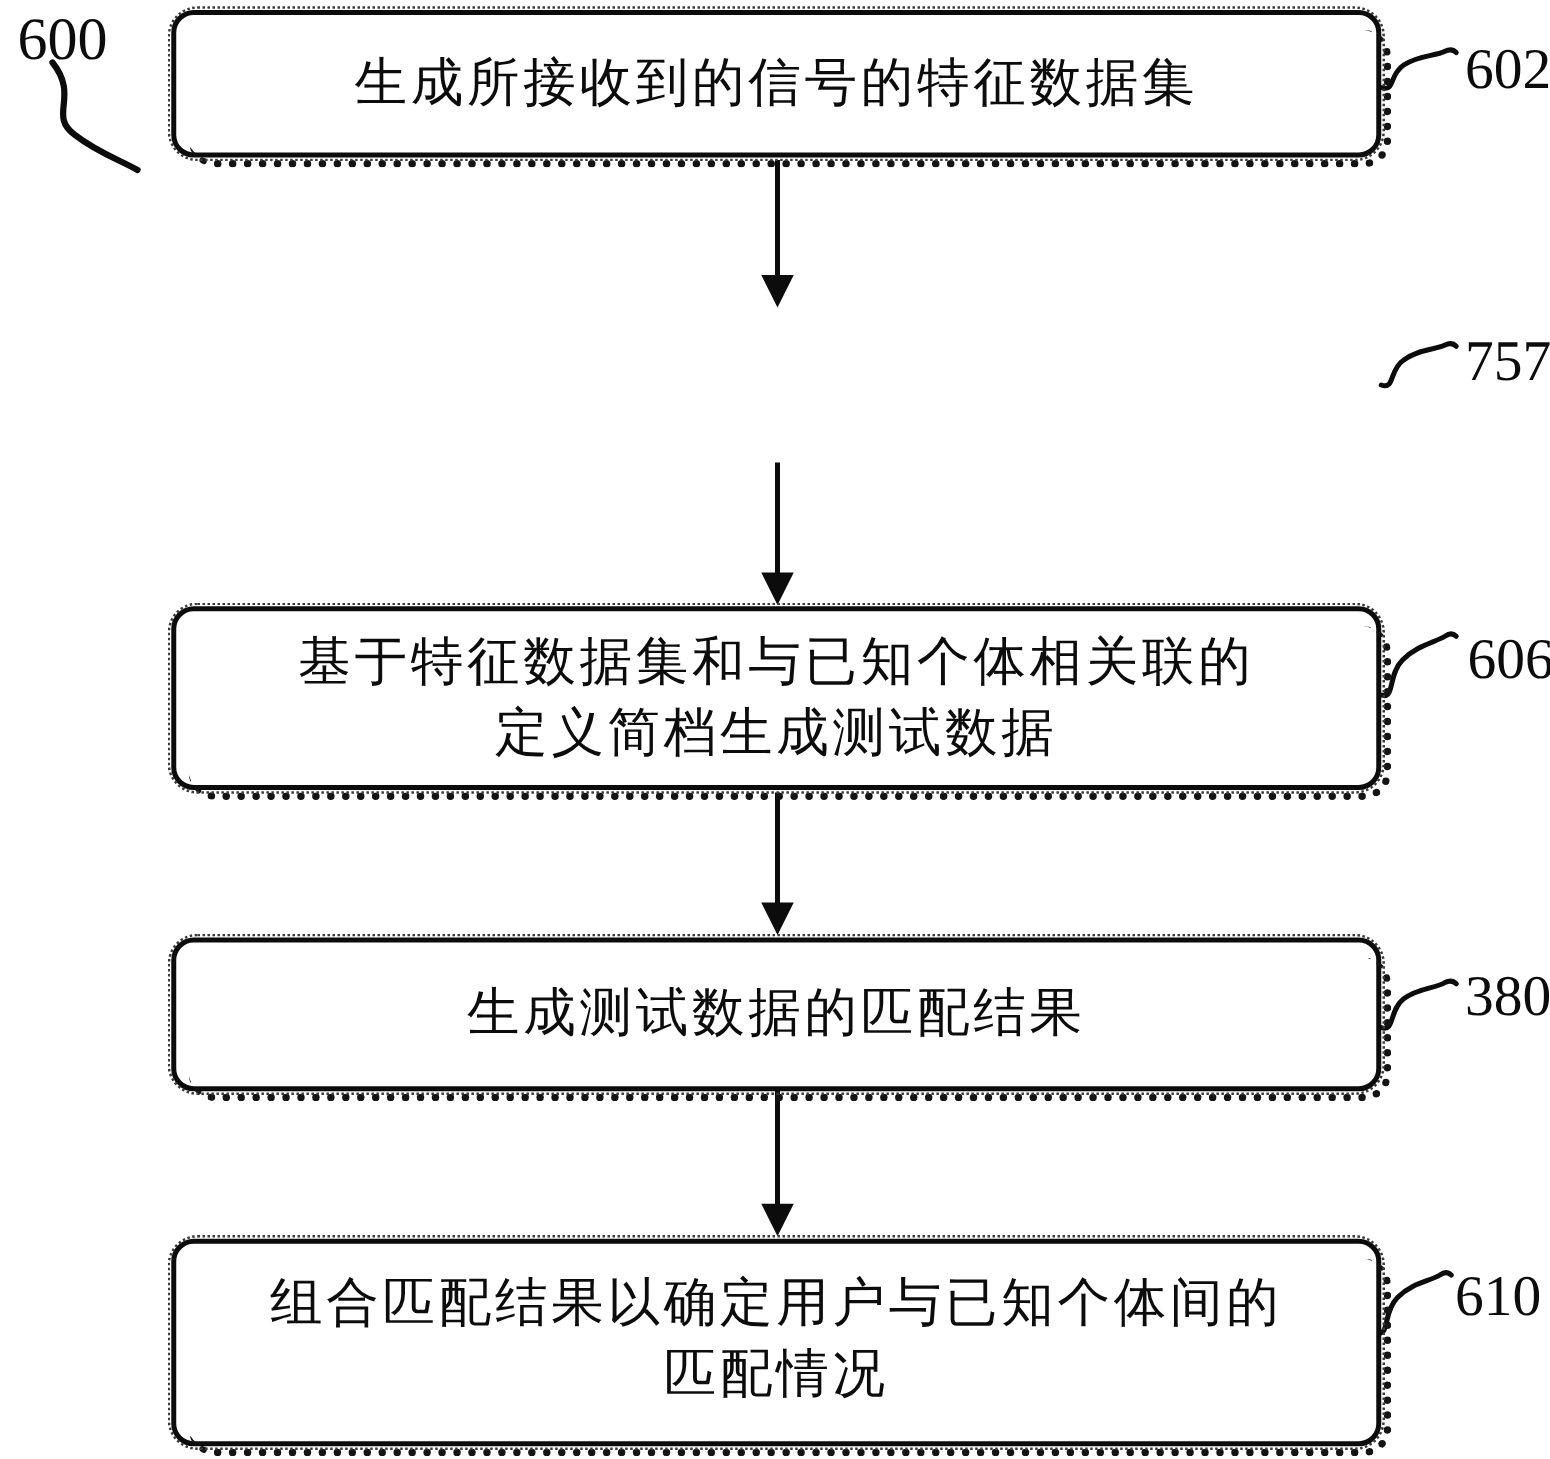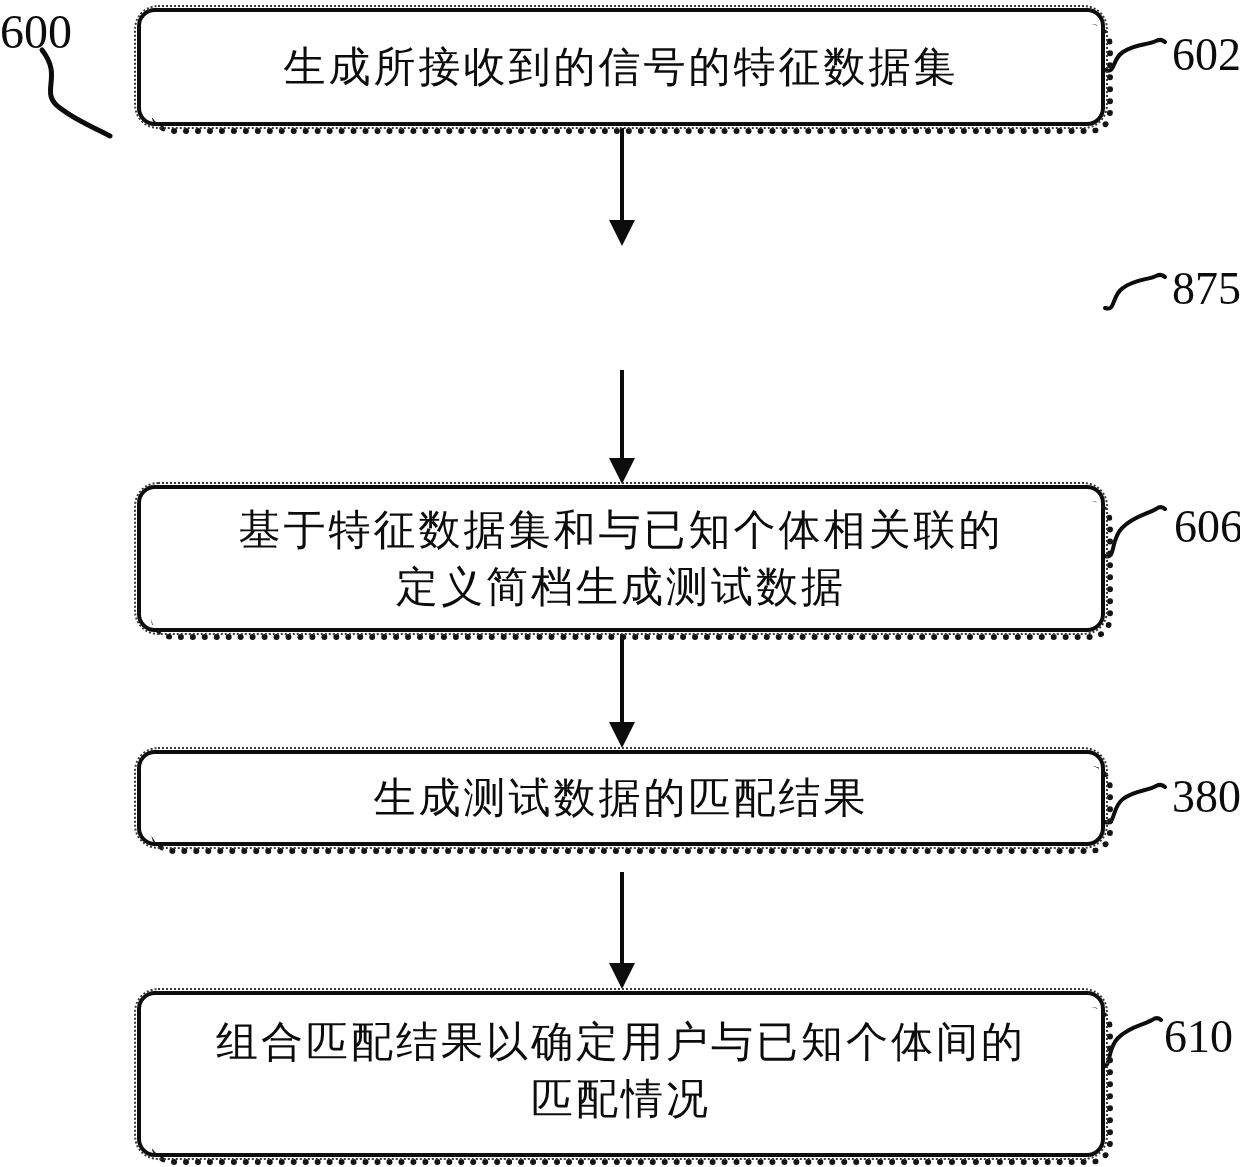--- a/index.html
+++ b/index.html
@@ -89,21 +89,21 @@
   .ref-num {
     position: absolute;
     font-size: 46px;
     line-height: 1;
     white-space: nowrap;
     margin-top: 16px;
   }
   .squiggle { position: absolute; }
   .fig-label {
     position: absolute;
-    left: 0;
+    left: 14px;
     top: 8px;
     font-size: 48px;
     line-height: 1;
   }
 </style>
 </head>
 <body>
 
 <div class="canvas">
 
@@ -121,42 +121,42 @@
   <div class="ref-num" style="left:1172px; top:16px;">602</div>
 
   <div class="arrow" style="top:128px; height:118px;">
     <div class="shaft"></div>
     <div class="head"></div>
   </div>
 
   <svg class="squiggle" style="left:1102px; top:268px;" width="66" height="44" viewBox="0 0 66 44">
     <path d="M3,40 C14,44 9,28 21,20 C33,11 46,12 54,8 C58,6 61,7 63,9" fill="none" stroke="#0c0c0c" stroke-width="4" stroke-linecap="round"></path>
   </svg>
-  <div class="ref-num" style="left:1172px; top:250px;">875</div>
+  <div class="ref-num" style="left:1172px; top:250px;">757</div>
 
   <div class="arrow" style="top:370px; height:114px;">
     <div class="shaft"></div>
     <div class="head"></div>
   </div>
 
   <div class="box" style="top:485px; height:147px;">
     <div class="box-text">基于特征数据集和与已知个体相关联的</div>
     <div class="box-text">定义简档生成测试数据</div>
   </div>
   <svg class="squiggle" style="left:1102px; top:500px;" width="66" height="60" viewBox="0 0 66 60">
     <path d="M3,56 C14,60 8,40 20,28 C32,16 46,14 54,9 C58,6 61,7 63,9" fill="none" stroke="#0c0c0c" stroke-width="4" stroke-linecap="round"></path>
   </svg>
   <div class="ref-num" style="left:1174px; top:488px;">606</div>
 
   <div class="arrow" style="top:634px; height:114px;">
     <div class="shaft"></div>
     <div class="head"></div>
   </div>
 
-  <div class="box" style="top:750px; height:96px;">
+  <div class="box" style="top:750px; height:123px;">
     <div class="box-text">生成测试数据的匹配结果</div>
   </div>
   <svg class="squiggle" style="left:1102px; top:778px;" width="66" height="48" viewBox="0 0 66 48">
     <path d="M3,44 C14,48 9,30 21,21 C33,12 46,13 54,8 C58,6 61,7 63,9" fill="none" stroke="#0c0c0c" stroke-width="4" stroke-linecap="round"></path>
   </svg>
   <div class="ref-num" style="left:1172px; top:758px;">380</div>
 
   <div class="arrow" style="top:872px; height:117px;">
     <div class="shaft"></div>
     <div class="head"></div>

